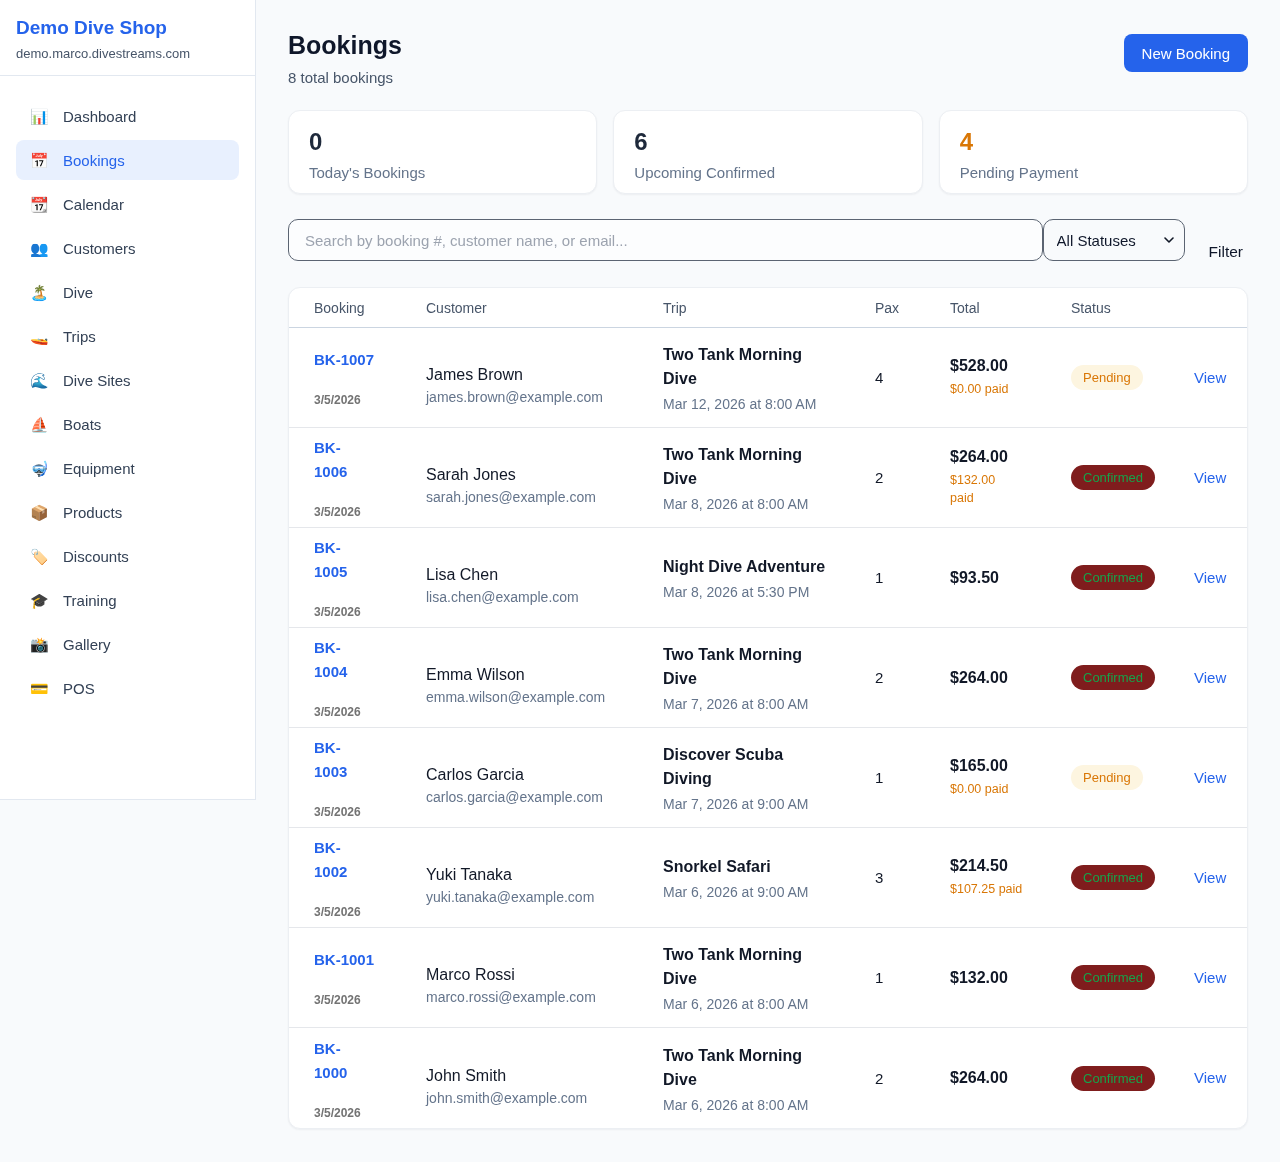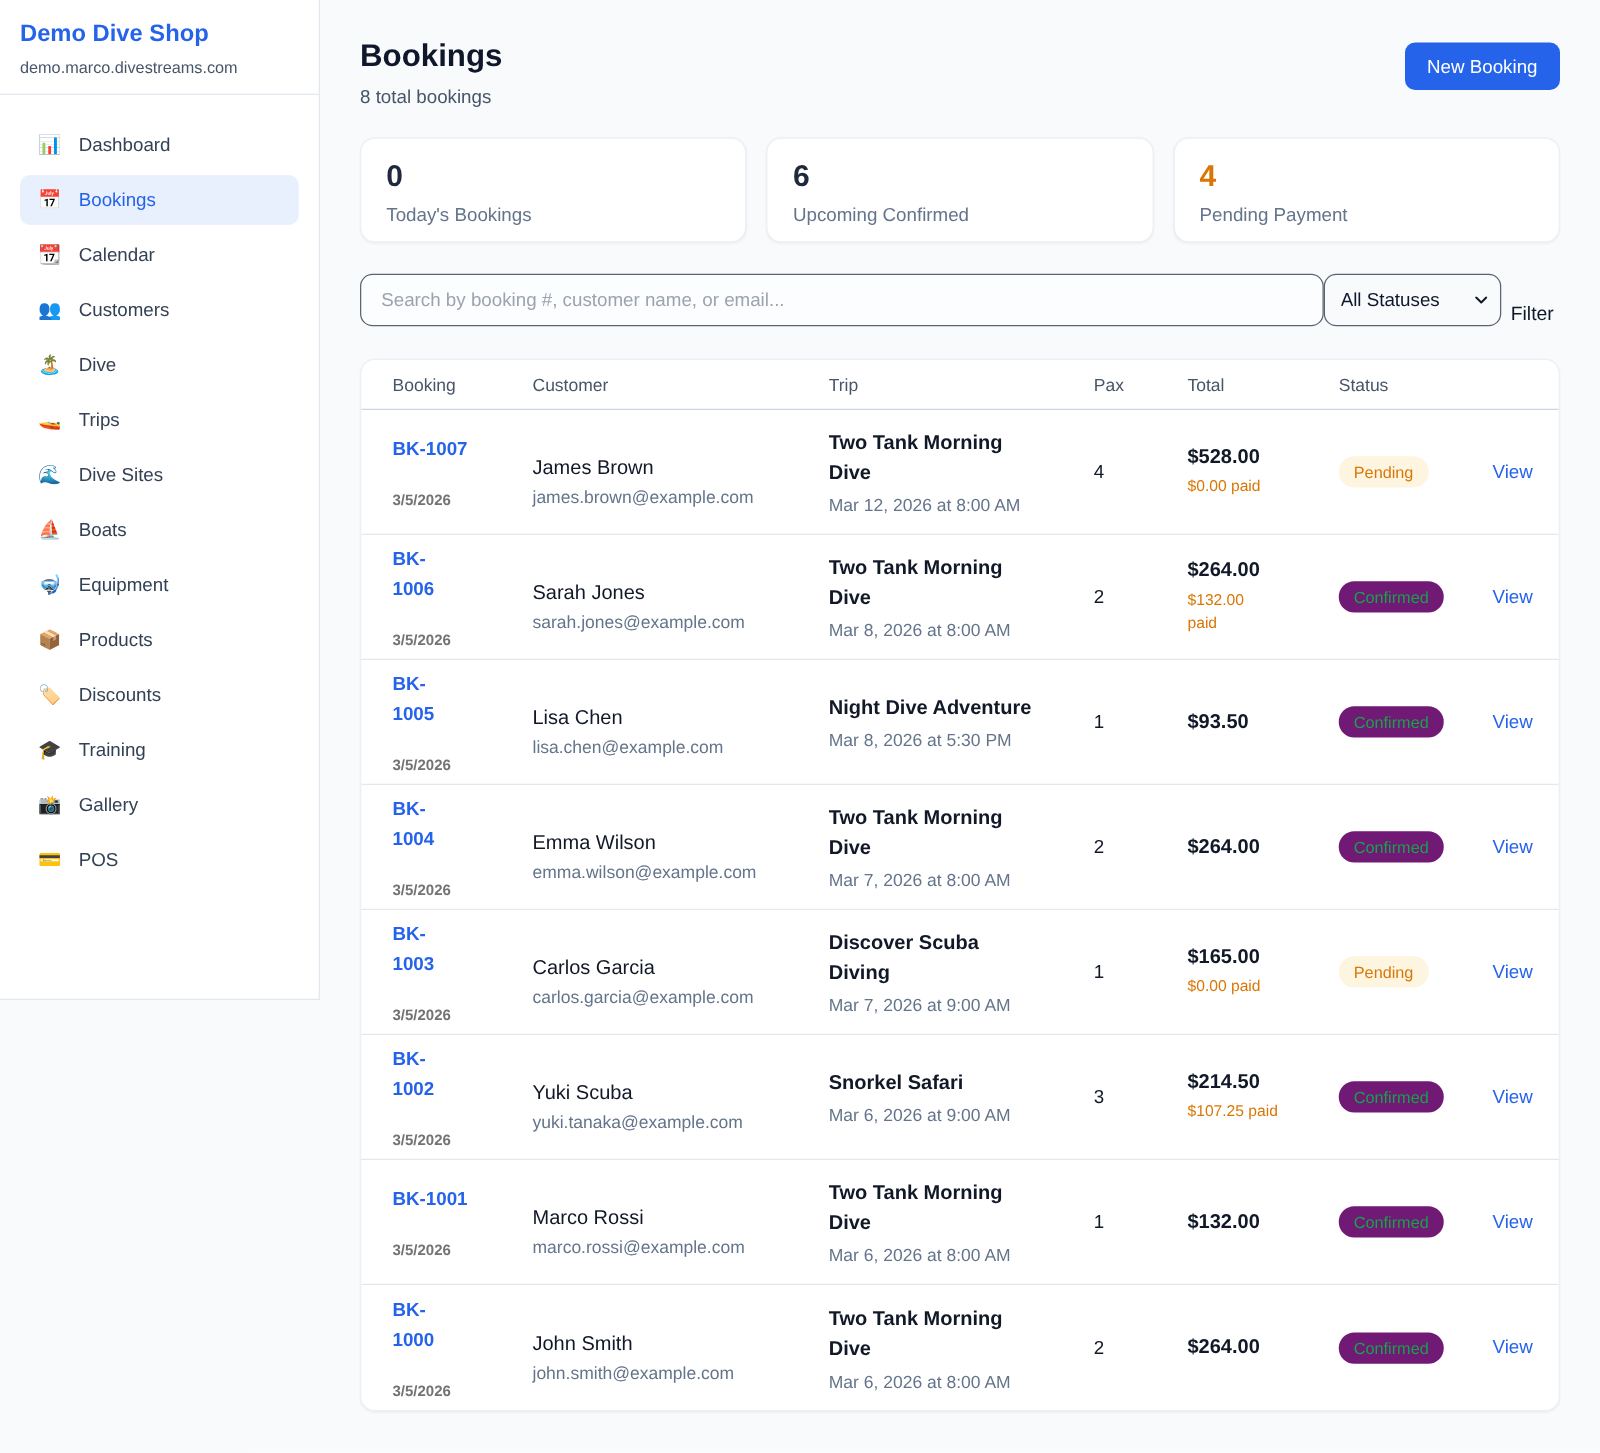--- a/index.html
+++ b/index.html
@@ -74,21 +74,21 @@
   }
   .search-input::placeholder { color: #9ca3af; }
   .select-wrap { position: relative; width: 142px; flex: none; }
   .status-select {
     appearance: none; -webkit-appearance: none;
     width: 100%; height: 42px; border: 1.5px solid #5b6472; border-radius: 10px;
     background: transparent; padding: 0 26px 0 13px;
     font-family: inherit; font-size: 15px; color: #0f172a; cursor: pointer;
   }
   .select-chevron { position: absolute; right: 11px; top: 18px; pointer-events: none; }
-  .filter-label { font-size: 15.5px; color: #0f172a; margin: 0 5px 0 8px; cursor: pointer; }
+  .filter-label { font-size: 15.5px; color: #0f172a; margin: 0 5px 0 24px; cursor: pointer; }
 
   
   .table-card {
     background: #fff; border: 1px solid #eceff3; border-radius: 12px;
     box-shadow: 0 1px 2px rgba(15,23,42,.05); overflow: hidden;
   }
   .tgrid { display: grid; grid-template-columns: 112px 237px 212px 75px 121px 123px 1fr; padding-left: 25px; }
   .thead { height: 40px; align-items: center; border-bottom: 1px solid #cbd5e1;
            color: #475569; font-size: 14px; font-weight: 500; }
   .trow { height: 100px; align-items: center; border-bottom: 1px solid #e5e7eb; }
@@ -100,21 +100,21 @@
   .cust-email { font-size: 14px; color: #64748b; }
   .trip-name { font-size: 16px; font-weight: bold; color: #111827;
                white-space: pre-line; line-height: 1.5; }
   .trip-date { font-size: 14px; color: #64748b; margin-top: 5px; }
   .pax-val { font-size: 15px; color: #111827; }
   .total-amt { font-size: 16px; font-weight: bold; color: #111827; }
   .total-paid { font-size: 12.5px; color: #d97706; margin-top: 5px;
                 white-space: pre-line; line-height: 1.45; }
   .badge { display: inline-block; padding: 5px 12px; border-radius: 999px; font-size: 13px; }
   .badge-pending { background: #fdf5e0; color: #d97706; }
-  .badge-confirmed { background: #701a75; color: #16a34a; }
+  .badge-confirmed { background: #7f1d1d; color: #16a34a; }
   .view-link { color: #2563eb; font-size: 15px; font-weight: 500; cursor: pointer; }
 </style>
 </head>
 <body>
 
 <aside class="sidebar">
   <div class="brand-wrap">
     <div class="brand">Demo Dive Shop</div>
     <div class="domain">demo.marco.divestreams.com</div>
   </div>
@@ -378,21 +378,21 @@
     </div>
   </div>
 
   <div class="tgrid trow">
     <div>
       <div class="booking-id">BK-
 1002</div>
       <div class="booking-date">3/5/2026</div>
     </div>
     <div>
-      <div class="cust-name">Yuki Scuba</div>
+      <div class="cust-name">Yuki Tanaka</div>
       <div class="cust-email">yuki.tanaka@example.com</div>
     </div>
     <div>
       <div class="trip-name">Snorkel Safari</div>
       <div class="trip-date">Mar 6, 2026 at 9:00 AM</div>
     </div>
     <div class="pax-val">3</div>
     <div>
       <div class="total-amt">$214.50</div>
       <div class="total-paid">$107.25 paid</div>

